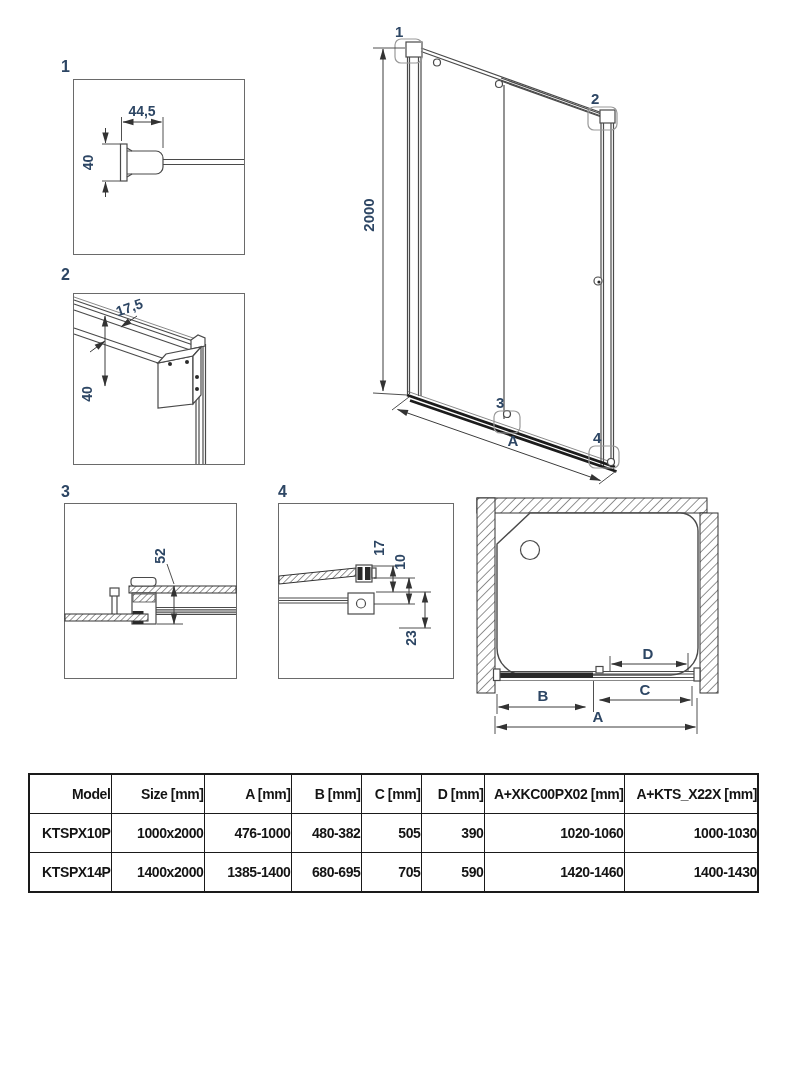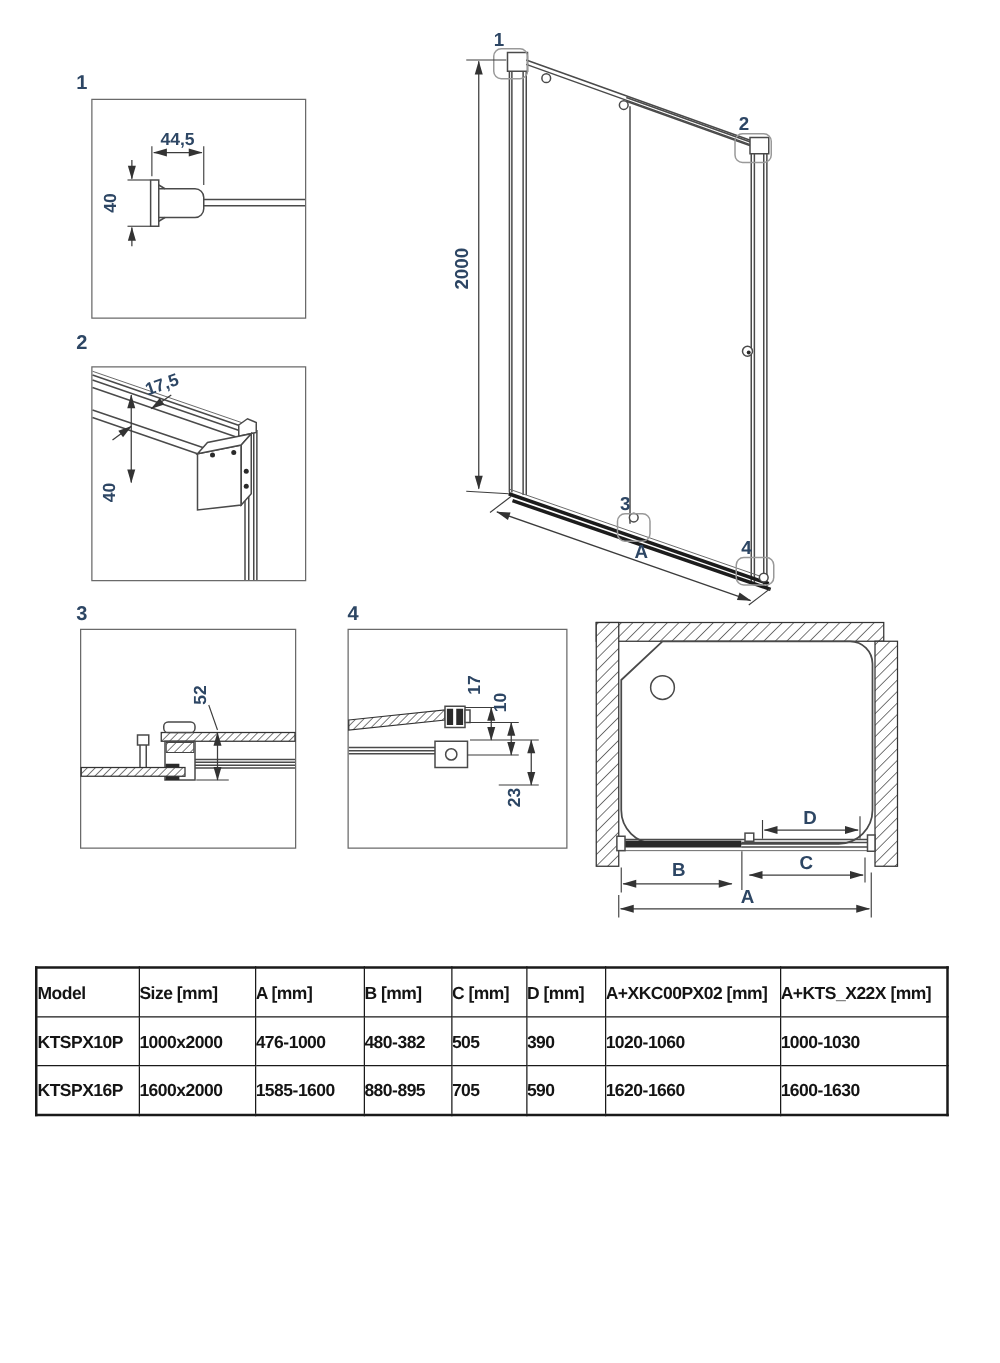--- a/index.html
+++ b/index.html
@@ -19,21 +19,21 @@
   .ext{stroke:#3c3c3c;stroke-width:0.9;fill:none}
   .dim{stroke:#3c3c3c;stroke-width:1;fill:none;
        marker-start:url(#arr);marker-end:url(#arr)}
   .dimE{stroke:#3c3c3c;stroke-width:1;fill:none;marker-end:url(#arr)}
   .dtx{fill:#2d4664;font-weight:700;font-size:14px}
   .ltx{font-size:15px}
   .callout{fill:none;stroke:#999;stroke-width:1.2}
   
   table.spec{border-collapse:collapse;table-layout:fixed;position:absolute;
              left:28px;top:773px;width:729px;border:2px solid #1a1a1a}
-  table.spec th,table.spec td{border:1.6px solid #1a1a1a;text-align:left;vertical-align:middle;
+  table.spec th,table.spec td{border:1.6px solid #1a1a1a;text-align:right;vertical-align:middle;
              height:38px;font-size:14px;font-weight:700;color:#141414;padding:0;
              letter-spacing:-0.4px;overflow:hidden;white-space:nowrap}
 </style>
 </head>
 <body>
 
 <div class="page">
 
   <svg class="abs" width="0" height="0">
     <defs>
@@ -284,25 +284,25 @@
         <td>KTSPX10P</td>
         <td>1000x2000</td>
         <td>476-1000</td>
         <td>480-382</td>
         <td>505</td>
         <td>390</td>
         <td>1020-1060</td>
         <td>1000-1030</td>
       </tr>
       <tr>
-        <td>KTSPX16P</td>
-        <td>1600x2000</td>
-        <td>1585-1600</td>
-        <td>880-895</td>
+        <td>KTSPX14P</td>
+        <td>1400x2000</td>
+        <td>1385-1400</td>
+        <td>680-695</td>
         <td>705</td>
         <td>590</td>
-        <td>1620-1660</td>
-        <td>1600-1630</td>
+        <td>1420-1460</td>
+        <td>1400-1430</td>
       </tr>
     </tbody>
   </table>
 
 </div>
 
 </body></html>

